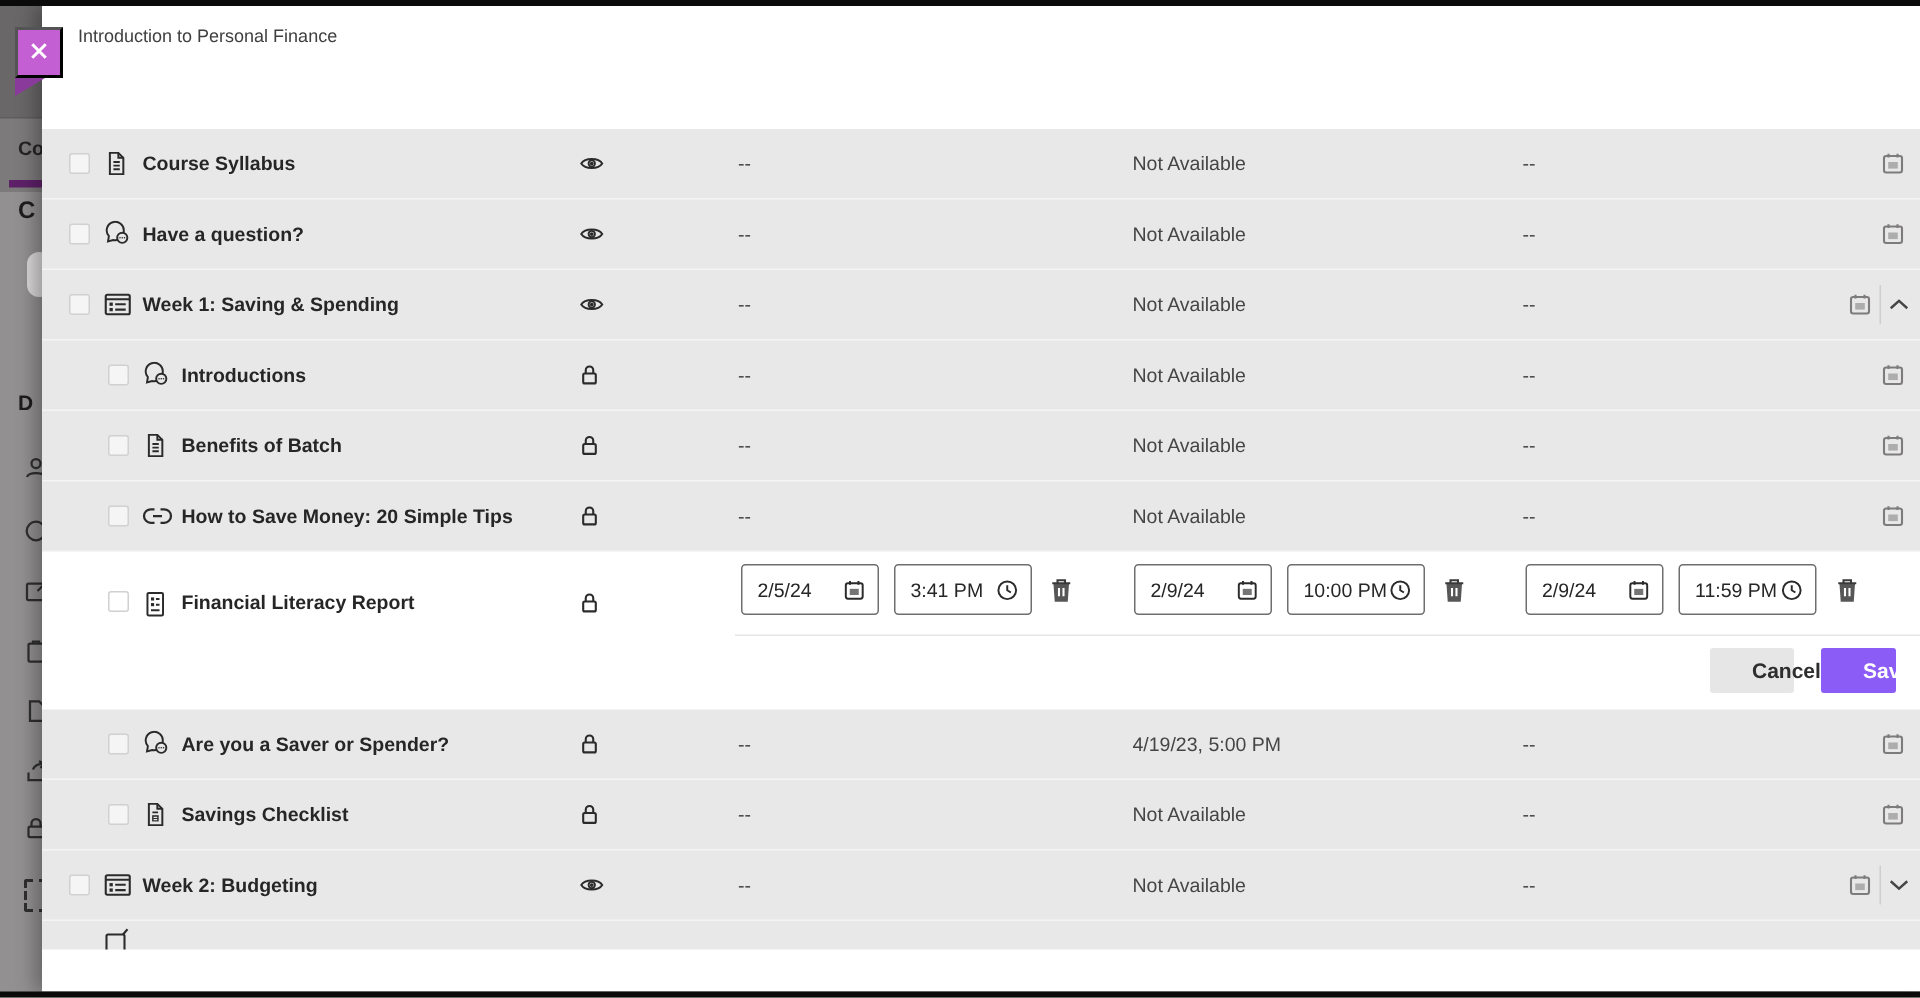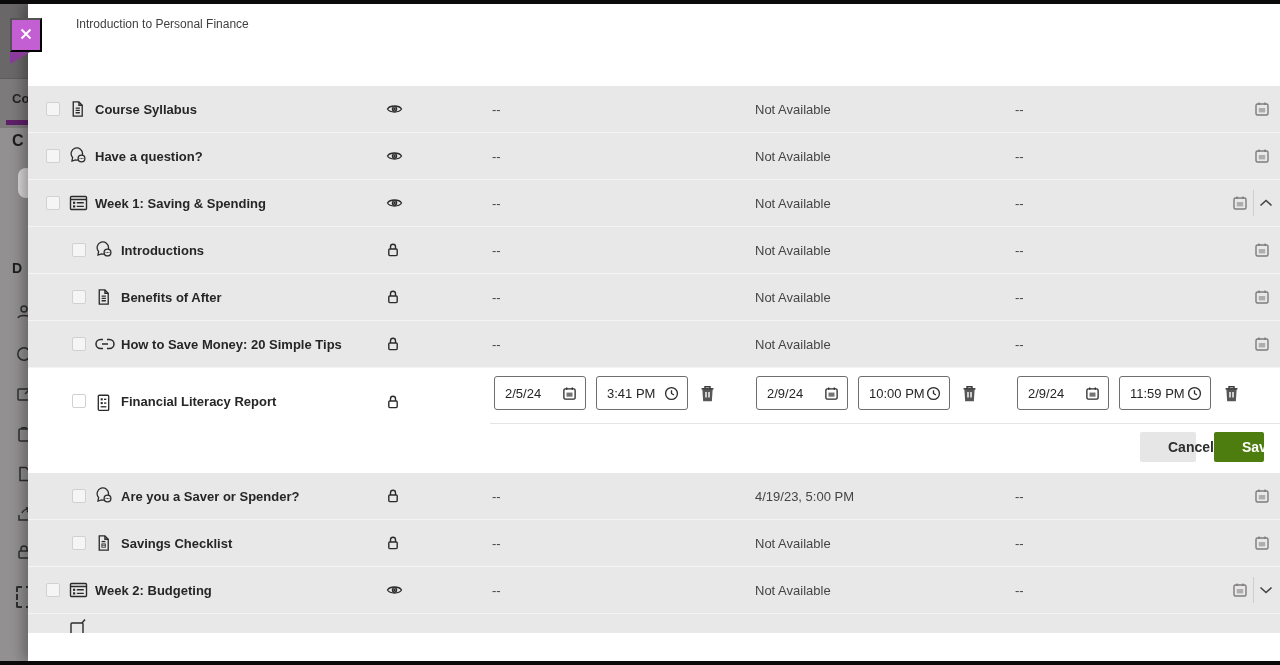--- a/index.html
+++ b/index.html
@@ -20,21 +20,21 @@
   .bg-ic svg { display:block; }
   .bg-dashed { position:absolute; left:16px; width:16px; height:22px; border:2px dashed #2f2f2f; border-radius:2px; }
 
   
   .close-btn { position:absolute; left:10px; top:18px; width:32px; height:34px; background:#c45ed3; z-index:70; display:flex; align-items:center; justify-content:center; cursor:pointer; }
   .close-fold { position:absolute; left:10px; top:52px; width:0; height:0; border-left:20px solid #8a3a9b; border-bottom:12px solid transparent; z-index:69; }
 
   
   .panel { position:absolute; left:28px; top:4px; width:1252px; height:657px; background:#ffffff; box-shadow:-5px 0 12px rgba(0,0,0,.3); overflow:hidden; }
   .panel-head { position:relative; height:82px; background:#fff; }
-  .course-subtitle { position:absolute; left:24px; top:13px; font-size:12px; color:#3f3f3f;margin-left:24px; }
+  .course-subtitle { position:absolute; left:24px; top:13px; font-size:12px; color:#3f3f3f; }
   .panel-title { position:absolute; left:23px; top:28px; font-family:"Liberation Serif", serif; font-size:28px; font-weight:500; color:#101010; letter-spacing:.2px; }
 
   
   .thead { position:relative; height:28px; background:#fff; border-bottom:1px solid #cfcfcf; font-size:13px; font-weight:bold; color:#262626; }
   .thead .hlabel { position:absolute; top:50%; transform:translateY(-50%); }
   .h-item { left:41px; } .h-vis { left:352px; } .h-show { left:464px; } .h-due { left:727px; } .h-hide { left:987px; }
 
   .rows { position:relative; }
   .row { position:relative; height:47px; background:#e9e8e8; border-bottom:1px solid #f5f4f4; }
   .row > .col { position:absolute; top:50%; transform:translateY(-50%); }
@@ -60,21 +60,21 @@
   .r-edit > .c-check, .r-edit > .c-type, .r-edit > .c-label, .r-edit > .c-vis { top:26px; transform:none; }
   .field { position:absolute; top:8px; height:34px; background:#fff; border:1px solid #6e6e6e; border-radius:3px; display:flex; align-items:center; justify-content:space-between; padding:0 8px 0 10px; font-size:13px; color:#262626; cursor:text; }
   .field svg { display:block; color:#2b2b2b; }
   .f-date { width:92px; }
   .f-time { width:92px; }
   .trash { position:absolute; top:14px; width:22px; height:22px; border:none; background:none; color:#3a3a3a; cursor:pointer; padding:0; }
   .trash svg { display:block; margin:auto; }
   .edit-divider { position:absolute; left:462px; right:0; top:55px; height:1px; background:#e6e5e5; }
   .btn { position:absolute; top:64px; height:30px; border:none; border-radius:2px; font-family:"Liberation Sans", sans-serif; font-size:14px; font-weight:bold; cursor:pointer;padding-left:28px; }
   .btn-cancel { right:84px; width:56px; background:#e7e6e6; color:#2e2e2e; }
-  .btn-save { right:16px; width:50px; background:#4d7c0f; color:#ffffff; }
+  .btn-save { right:16px; width:50px; background:#8b5cf6; color:#ffffff; }
 
   .r-partial { height:19px; border-bottom:none; }
   .r-partial .c-type { top:4px; transform:none; }
 </style>
 </head>
 <body>
 
 <div class="stage">
   <div class="bar-top"></div>
 
@@ -276,21 +276,21 @@
 
       <div class="row indent">
         <span class="col c-check"></span>
         <span class="col c-type">
             <svg width="17" height="18" viewBox="0 0 18 18" fill="none" stroke="currentColor" stroke-width="1.4">
               <path d="M4.5 1.5h6l3.5 3.5v11.5h-9.5z"></path>
               <path d="M10.5 1.5V5H14"></path>
               <path d="M7 8h4.5M7 10.5h4.5M7 13h4.5"></path>
             </svg>
           </span>
-        <span class="col c-label">Benefits of After</span>
+        <span class="col c-label">Benefits of Batch</span>
         <span class="col c-vis">
             <svg width="14" height="16" viewBox="0 0 14 16" fill="none" stroke="currentColor" stroke-width="1.4">
               <path d="M4.5 7V4.8a2.5 2.5 0 0 1 5 0V7"></path>
               <rect x="2.8" y="7" width="8.4" height="6.6" rx="1"></rect>
             </svg>
           </span>
         <span class="col c-show">--</span>
         <span class="col c-due">Not Available</span>
         <span class="col c-hide">--</span>
         <span class="col c-cal">

